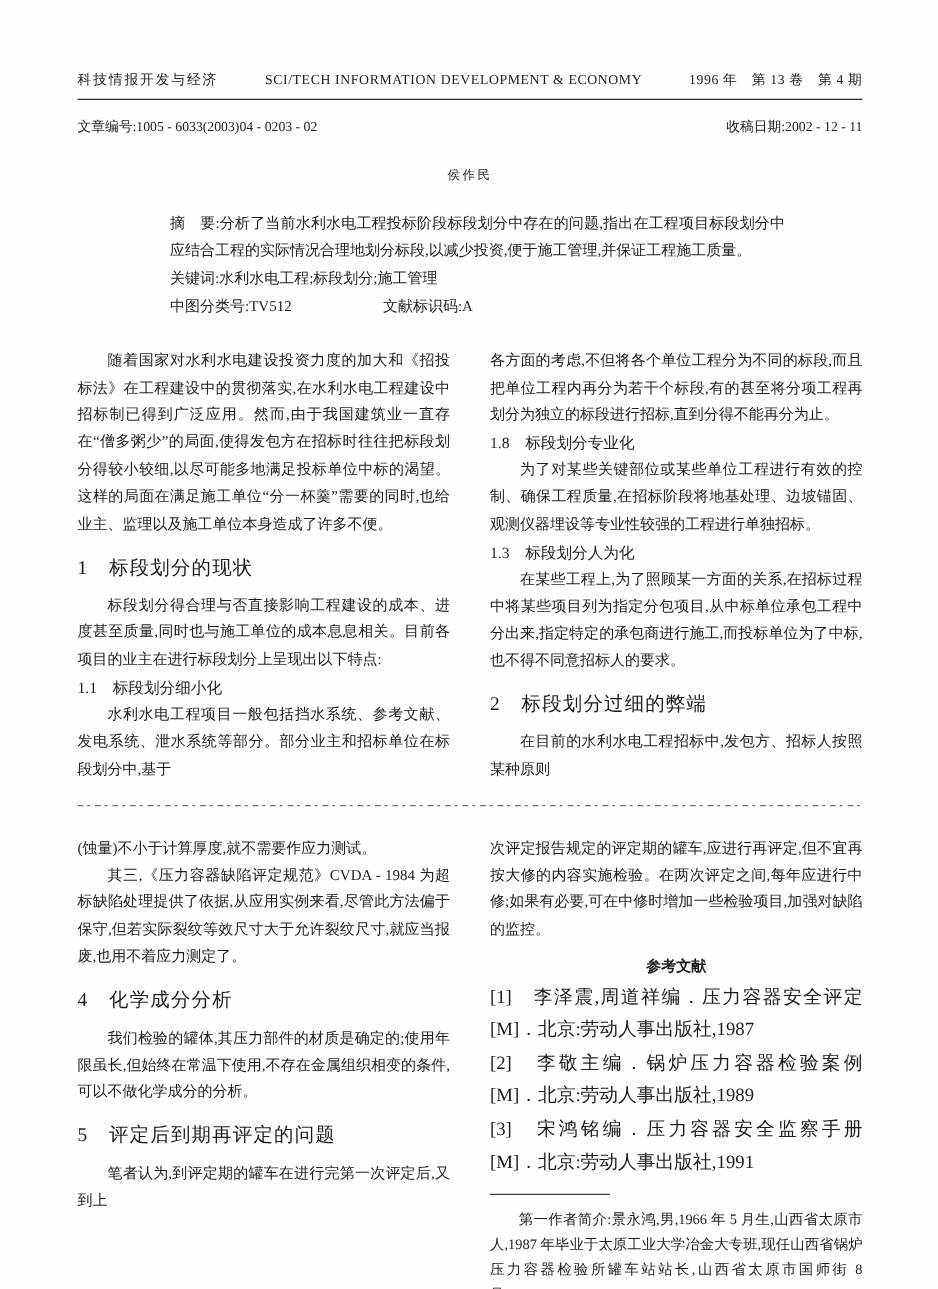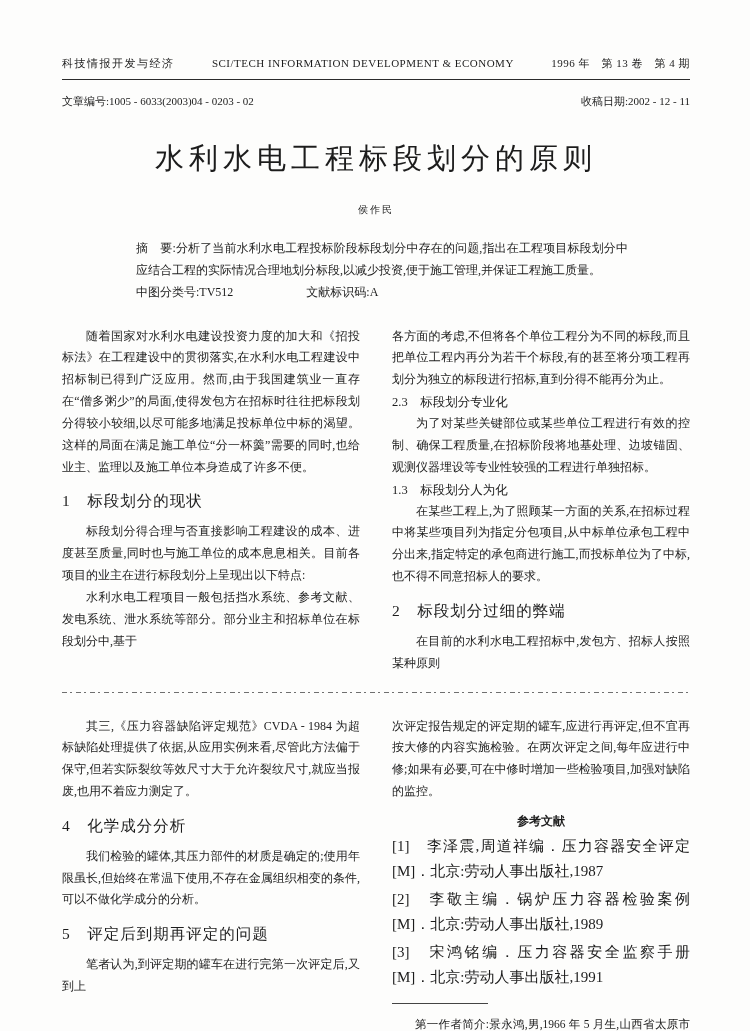--- a/index.html
+++ b/index.html
@@ -45,53 +45,55 @@
     <span>SCI/TECH INFORMATION DEVELOPMENT &amp; ECONOMY</span>
     <span>1996 年　第 13 卷　第 4 期</span>
   </div>
   <hr class="header-rule">
 
   <div class="meta-row">
     <span>文章编号:1005 - 6033(2003)04 - 0203 - 02</span>
     <span>收稿日期:2002 - 12 - 11</span>
   </div>
 
-  <h1 class="art-title">水利水电工程标段划分的原则</h1>
   <div class="art-author">侯作民</div>
 
   <div class="abstract-block">
     <p>摘　要:分析了当前水利水电工程投标阶段标段划分中存在的问题,指出在工程项目标段划分中应结合工程的实际情况合理地划分标段,以减少投资,便于施工管理,并保证工程施工质量。</p>
+    <p>关键词:水利水电工程;标段划分;施工管理</p>
     <p class="clc-row">
       <span>中图分类号:TV512</span>
       <span class="doccode">文献标识码:A</span>
     </p>
   </div>
 
   <div class="columns">
     <div class="col">
       <p class="para indent">随着国家对水利水电建设投资力度的加大和《招投标法》在工程建设中的贯彻落实,在水利水电工程建设中招标制已得到广泛应用。然而,由于我国建筑业一直存在“僧多粥少”的局面,使得发包方在招标时往往把标段划分得较小较细,以尽可能多地满足投标单位中标的渴望。这样的局面在满足施工单位“分一杯羹”需要的同时,也给业主、监理以及施工单位本身造成了许多不便。</p>
       <h2 class="sec-h2">1　标段划分的现状</h2>
       <p class="para indent">标段划分得合理与否直接影响工程建设的成本、进度甚至质量,同时也与施工单位的成本息息相关。目前各项目的业主在进行标段划分上呈现出以下特点:</p>
+      <h3 class="sec-h3">1.1　标段划分细小化</h3>
       <p class="para indent">水利水电工程项目一般包括挡水系统、参考文献、发电系统、泄水系统等部分。部分业主和招标单位在标段划分中,基于</p>
     </div>
     <div class="col">
       <p class="para">各方面的考虑,不但将各个单位工程分为不同的标段,而且把单位工程内再分为若干个标段,有的甚至将分项工程再划分为独立的标段进行招标,直到分得不能再分为止。</p>
-      <h3 class="sec-h3">2.3　标段划分专业化</h3>
+      <h3 class="sec-h3">1.8　标段划分专业化</h3>
       <p class="para indent">为了对某些关键部位或某些单位工程进行有效的控制、确保工程质量,在招标阶段将地基处理、边坡锚固、观测仪器埋设等专业性较强的工程进行单独招标。</p>
       <h3 class="sec-h3">1.3　标段划分人为化</h3>
       <p class="para indent">在某些工程上,为了照顾某一方面的关系,在招标过程中将某些项目列为指定分包项目,从中标单位承包工程中分出来,指定特定的承包商进行施工,而投标单位为了中标,也不得不同意招标人的要求。</p>
       <h2 class="sec-h2">2　标段划分过细的弊端</h2>
       <p class="para indent">在目前的水利水电工程招标中,发包方、招标人按照某种原则</p>
     </div>
   </div>
 
   <div class="chain-divider"></div>
 
   <div class="columns">
     <div class="col">
+      <p class="para">(蚀量)不小于计算厚度,就不需要作应力测试。</p>
       <p class="para indent">其三,《压力容器缺陷评定规范》CVDA - 1984 为超标缺陷处理提供了依据,从应用实例来看,尽管此方法偏于保守,但若实际裂纹等效尺寸大于允许裂纹尺寸,就应当报废,也用不着应力测定了。</p>
       <h2 class="sec-h2">4　化学成分分析</h2>
       <p class="para indent">我们检验的罐体,其压力部件的材质是确定的;使用年限虽长,但始终在常温下使用,不存在金属组织相变的条件,可以不做化学成分的分析。</p>
       <h2 class="sec-h2">5　评定后到期再评定的问题</h2>
       <p class="para indent">笔者认为,到评定期的罐车在进行完第一次评定后,又到上</p>
     </div>
     <div class="col">
       <p class="para">次评定报告规定的评定期的罐车,应进行再评定,但不宜再按大修的内容实施检验。在两次评定之间,每年应进行中修;如果有必要,可在中修时增加一些检验项目,加强对缺陷的监控。</p>
       <div class="refs-title">参考文献</div>
       <p class="ref">[1]　李泽震,周道祥编．压力容器安全评定 [M]．北京:劳动人事出版社,1987</p>

